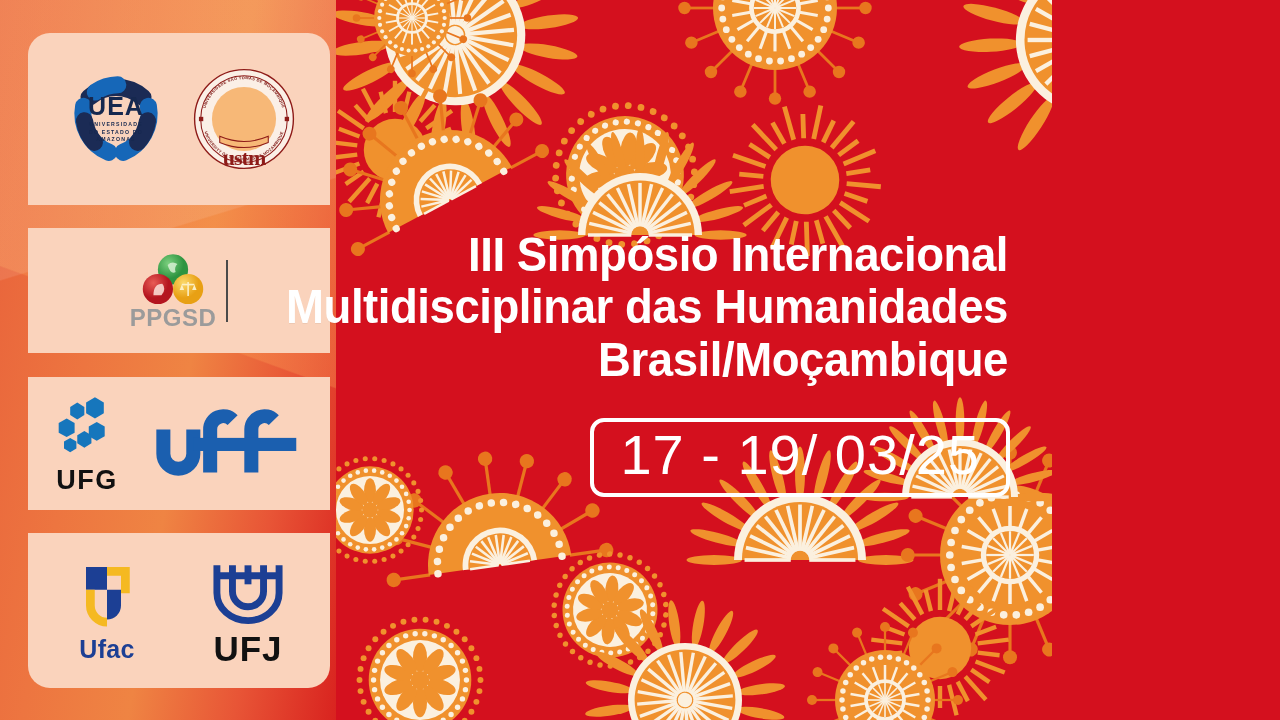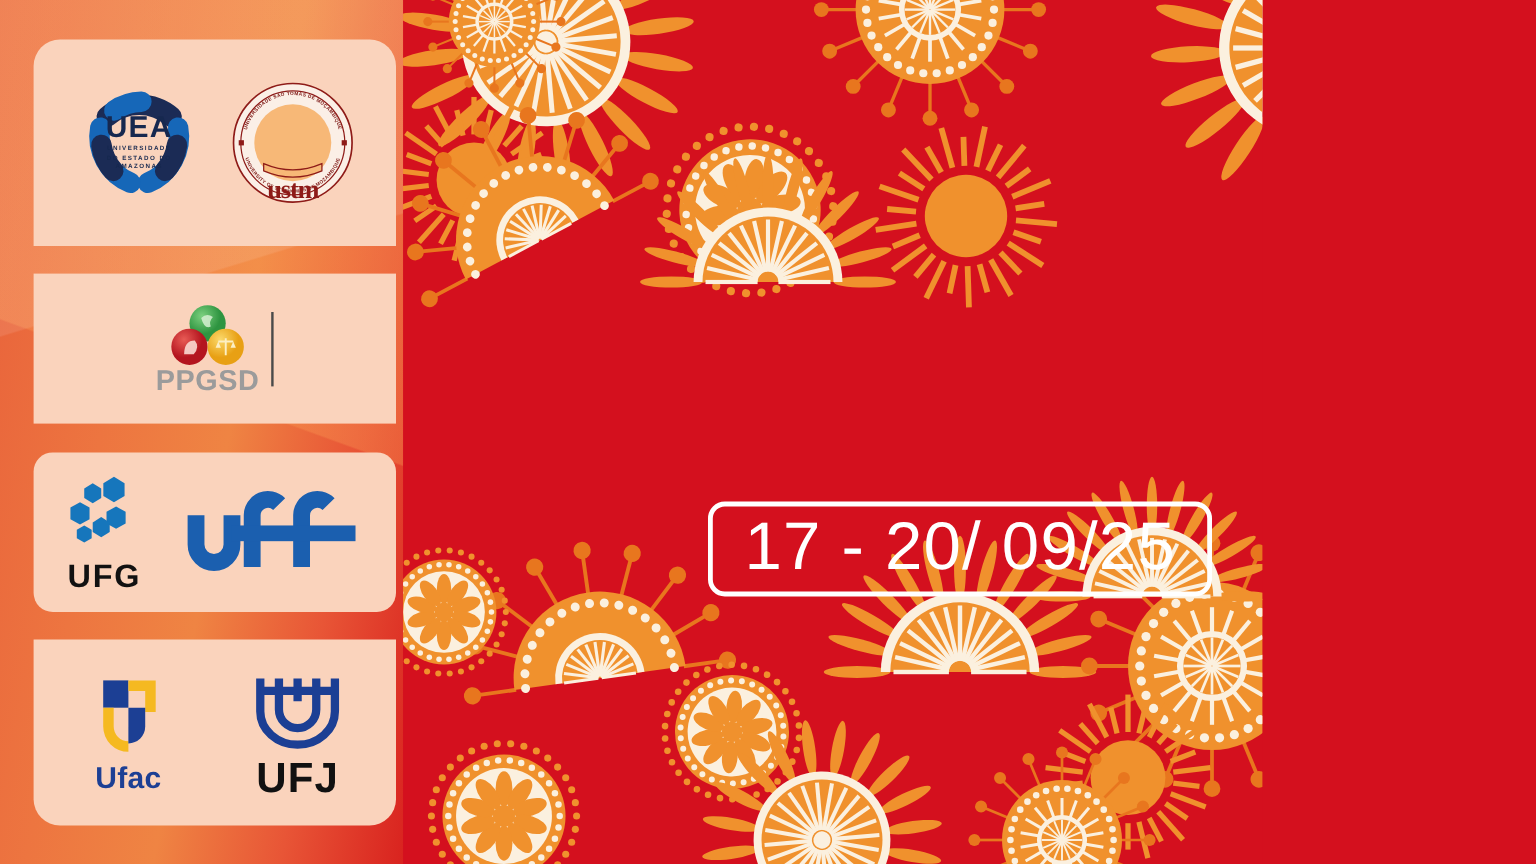--- a/index.html
+++ b/index.html
@@ -42,21 +42,21 @@
   }
   .panel-card {
     position:absolute;
     left:28px; width:302px;
     background:#FAD3BC;
     z-index:3;
   }
 
   #card-uea  { top:33px;  height:172px; border-radius:22px 22px 0 0; }
   #card-ppg  { top:228px; height:125px; }
-  #card-ufg  { top:377px; height:133px;border-radius:16px; }
+  #card-ufg  { top:377px; height:133px; }
   #card-ufj  { top:533px; height:155px; border-radius:0 0 22px 22px; }
 
   .card-inner {
     width:100%; height:100%;
     display:flex; align-items:center; justify-content:center;
     gap:16px;
     position:relative;
   }
 
   
@@ -2012,18 +2012,23 @@
 
               <line x1="8" y1="26" x2="80" y2="26"></line>
             </g>
           </svg>
           <div class="ufj-label">UFJ</div>
         </div>
       </div>
     </div>
   </div>
 
+  <div class="headline-block">
+    <div class="headline-line">III Simpósio Internacional</div>
+    <div class="headline-line">Multidisciplinar das Humanidades</div>
+    <div class="headline-line">Brasil/Moçambique</div>
+  </div>
 
   <div class="date-badge">
-    <div class="date-text">17 - 20/ 09/25</div>
+    <div class="date-text">17 - 19/ 03/25</div>
   </div>
 
 </div>
 
 </body></html>

